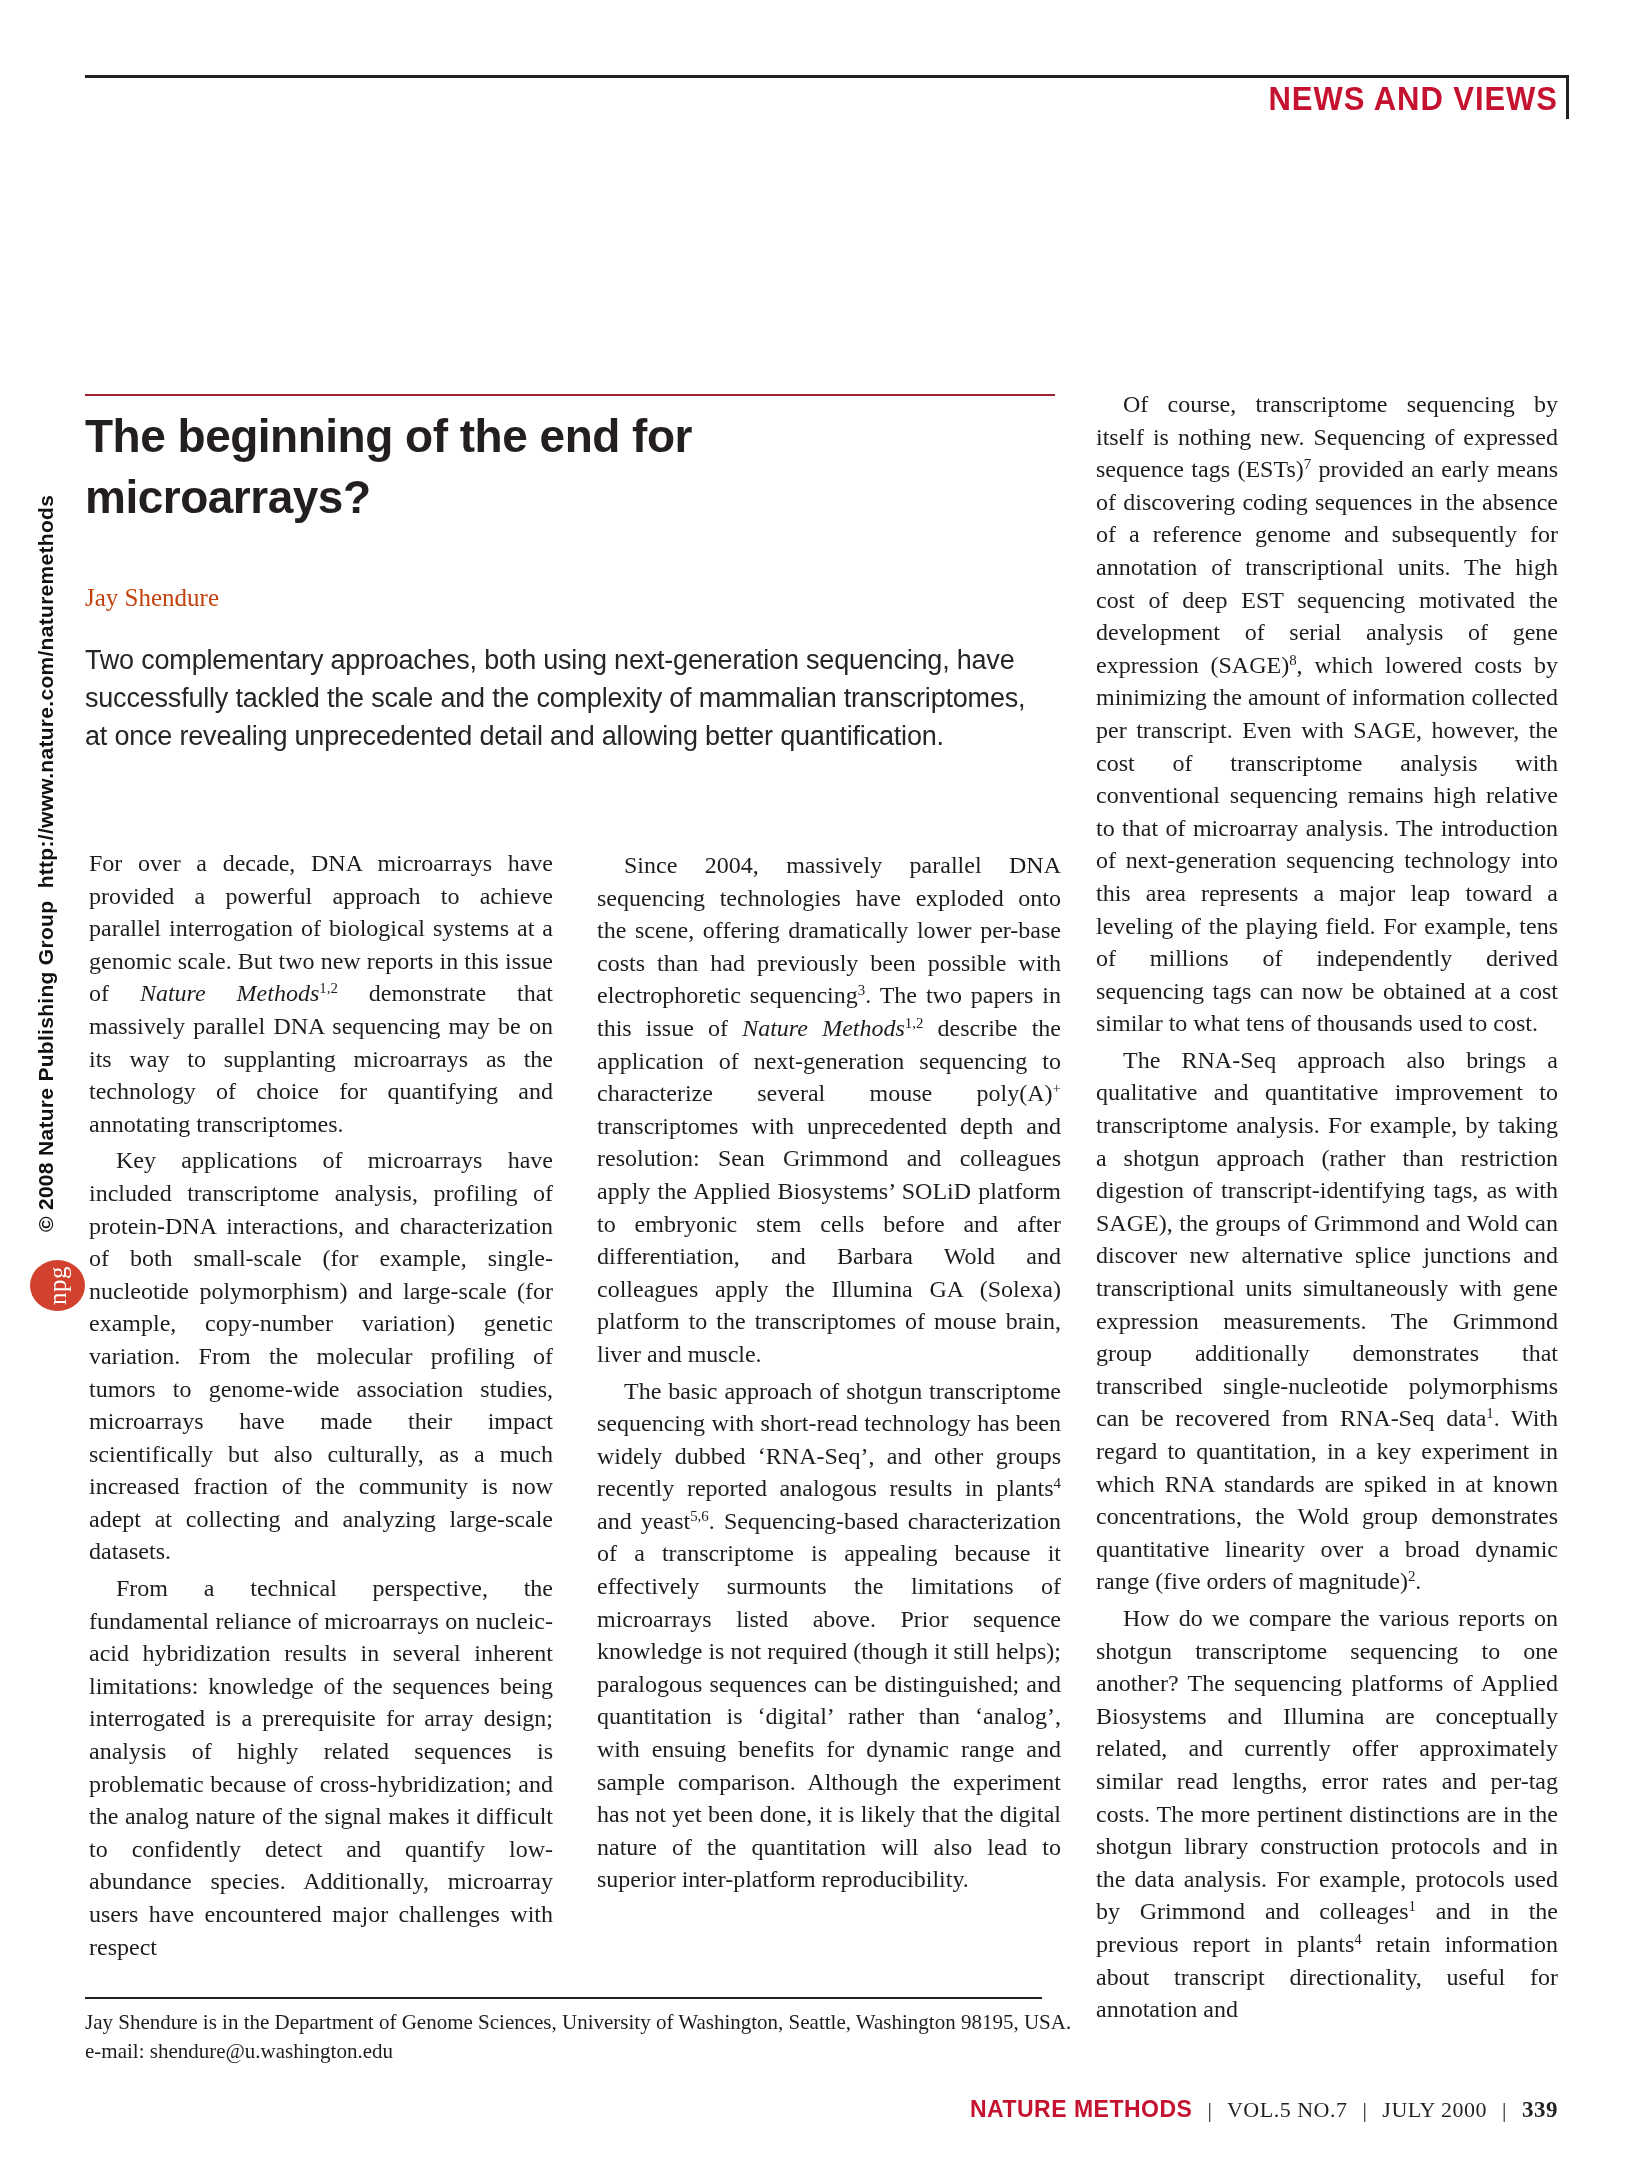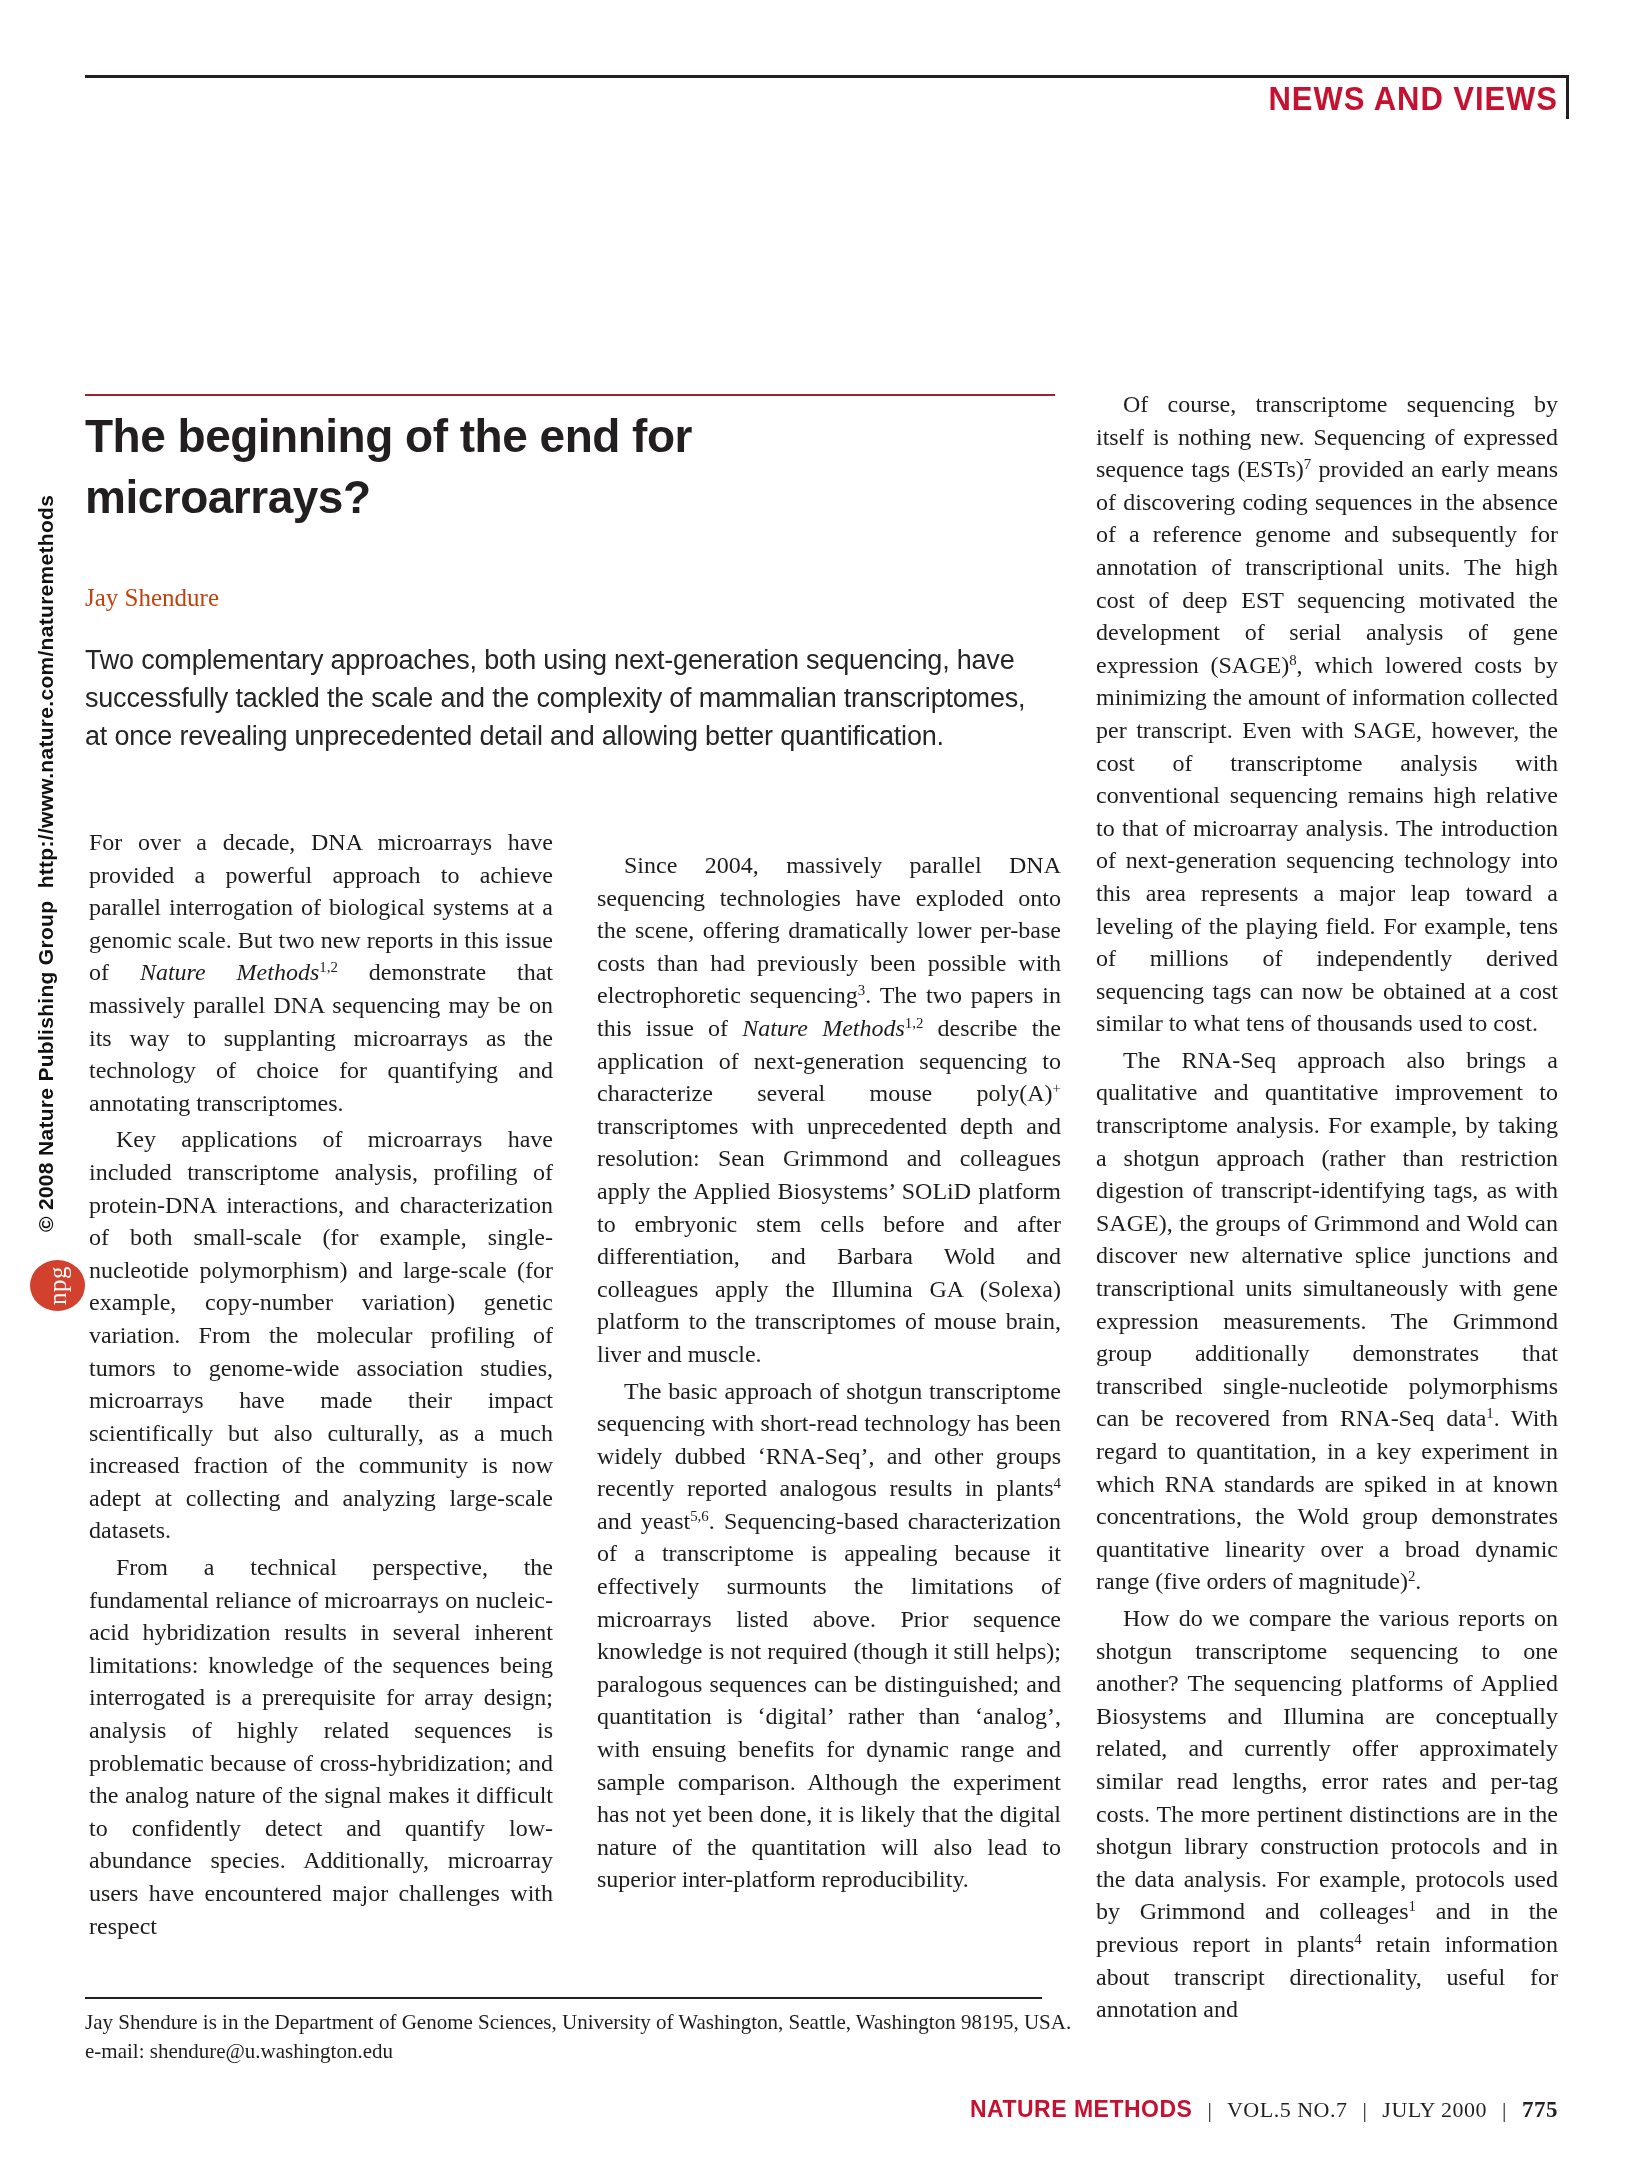--- a/index.html
+++ b/index.html
@@ -98,21 +98,21 @@
     color: #262626;
   }
 
   
   .body-col {
     font-size: 24px;
     line-height: 32.6px;
     text-align: justify;
     overflow: hidden;
   }
-  .col1 { left: 85px;   top: 822px; width: 472px; height: 1150px; }
+  .col1 { left: 85px;   top: 843px; width: 472px; height: 1150px; }
   .col2 { left: 593px;  top: 845px; width: 472px; height: 1150px; }
   .col3 { left: 1092px; top: 384px; width: 470px; height: 1680px; }
   .body-col p { margin: 4px; }
   .body-col p.indent { text-indent: 27px; }
   .body-col em { font-style: italic; }
   .body-col sup {
     font-size: 62%;
     line-height: 0;
     vertical-align: baseline;
     position: relative;
@@ -199,16 +199,16 @@
   <div class="abs affiliation">Jay Shendure is in the Department of Genome Sciences, University of Washington, Seattle, Washington 98195, USA.
 e-mail: shendure@u.washington.edu</div>
 
   <div class="abs page-footer">
     <span class="journal">NATURE METHODS</span>
     <span class="sep">|</span>
     <span class="vol">VOL.5 NO.7</span>
     <span class="sep">|</span>
     <span class="date">JULY 2000</span>
     <span class="sep">|</span>
-    <span class="pagenum">775</span>
+    <span class="pagenum">339</span>
   </div>
 
 </div>
 
 </body></html>

